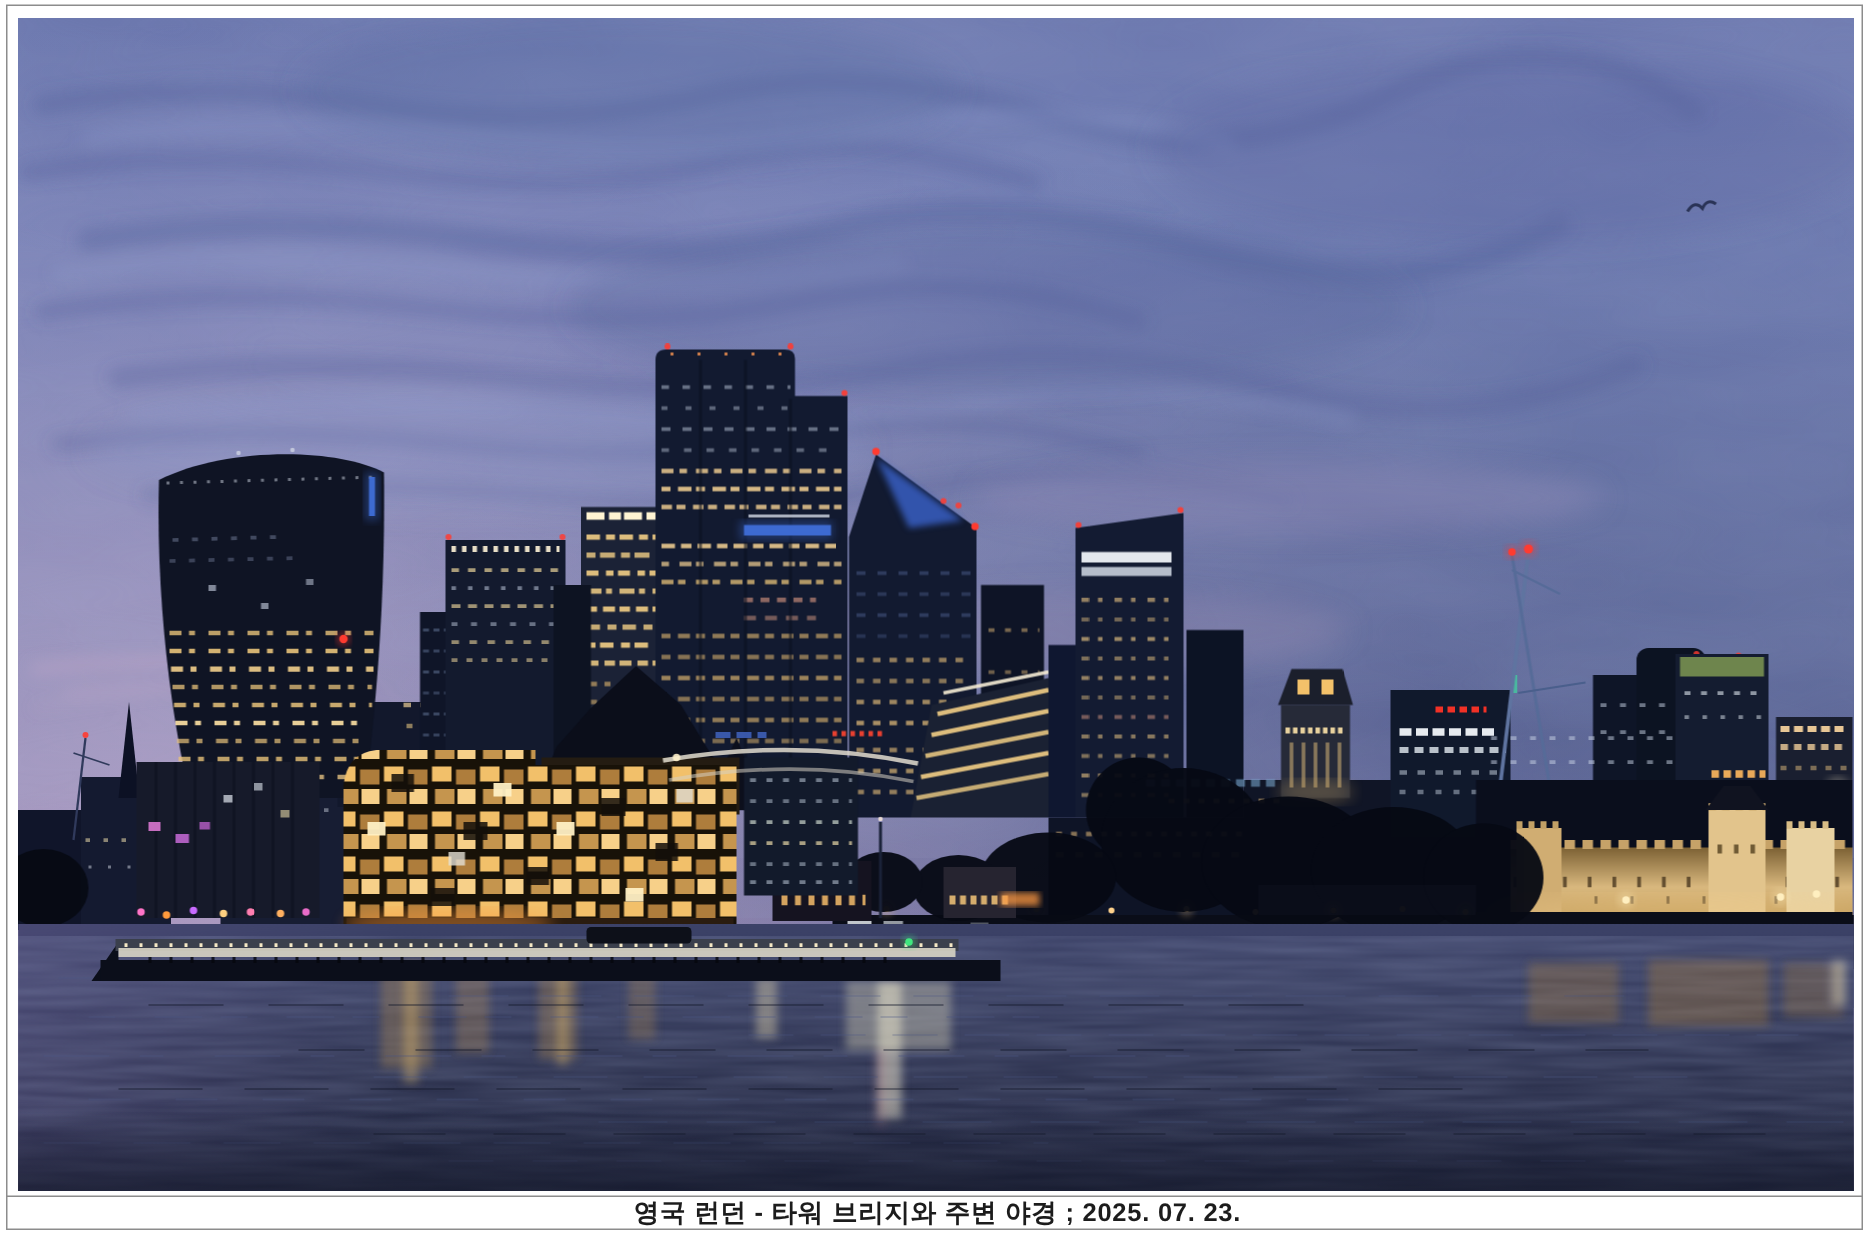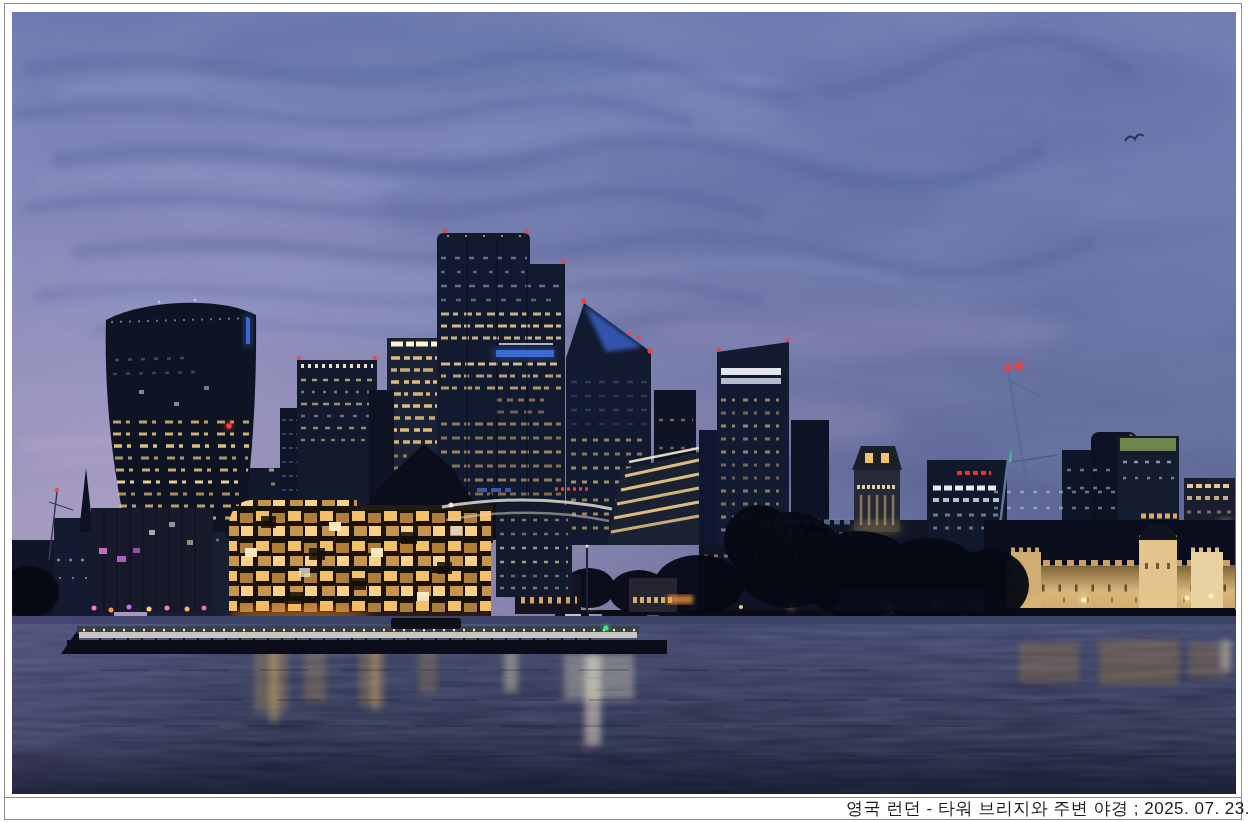--- a/index.html
+++ b/index.html
@@ -24,22 +24,22 @@
     position:absolute;left:12px;top:12px;width:1224px;height:782px;
     margin:0;overflow:hidden;background:#1a2036;
   }
   .photo svg{display:block;width:100%;height:100%;}
   .caption-separator{
     position:absolute;left:4px;right:8px;top:797px;height:0;
     border-top:1px solid var(--frame-line);
   }
   .caption{
     position:absolute;left:0;right:0;top:799px;height:20px;
-    text-align:right;font-size:17px;line-height:20px;
-    letter-spacing:0.5px;color:var(--caption-color);
+    text-align:center;font-size:17px;line-height:20px;
+    letter-spacing:0.5px;color:var(--caption-color);font-weight:bold;
   }
 </style>
 </head>
 <body>
 
 <div class="outer-border"></div>
 
 <figure class="photo">
 <svg viewBox="13 12 1224 782" preserveAspectRatio="none">
   <defs>

